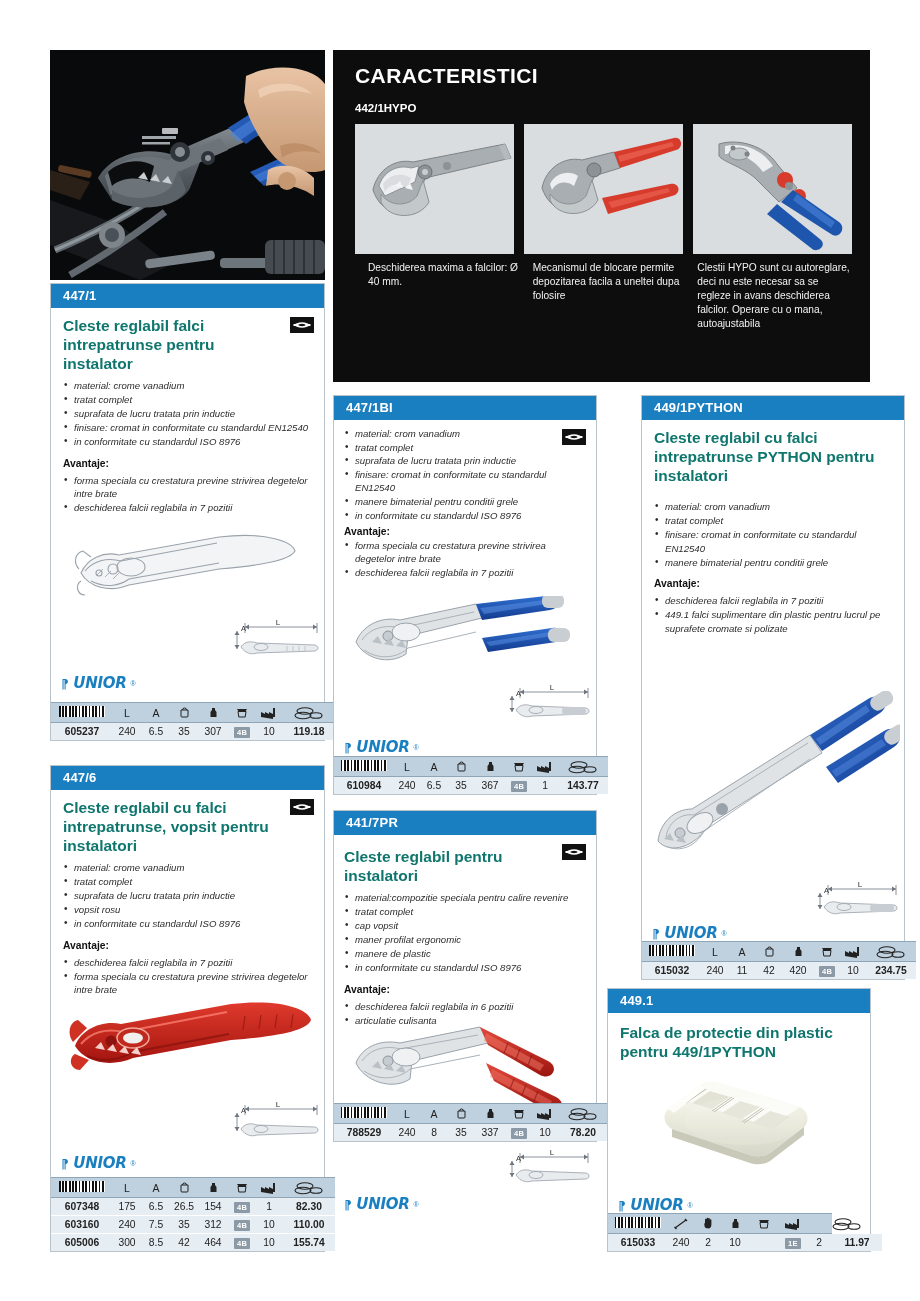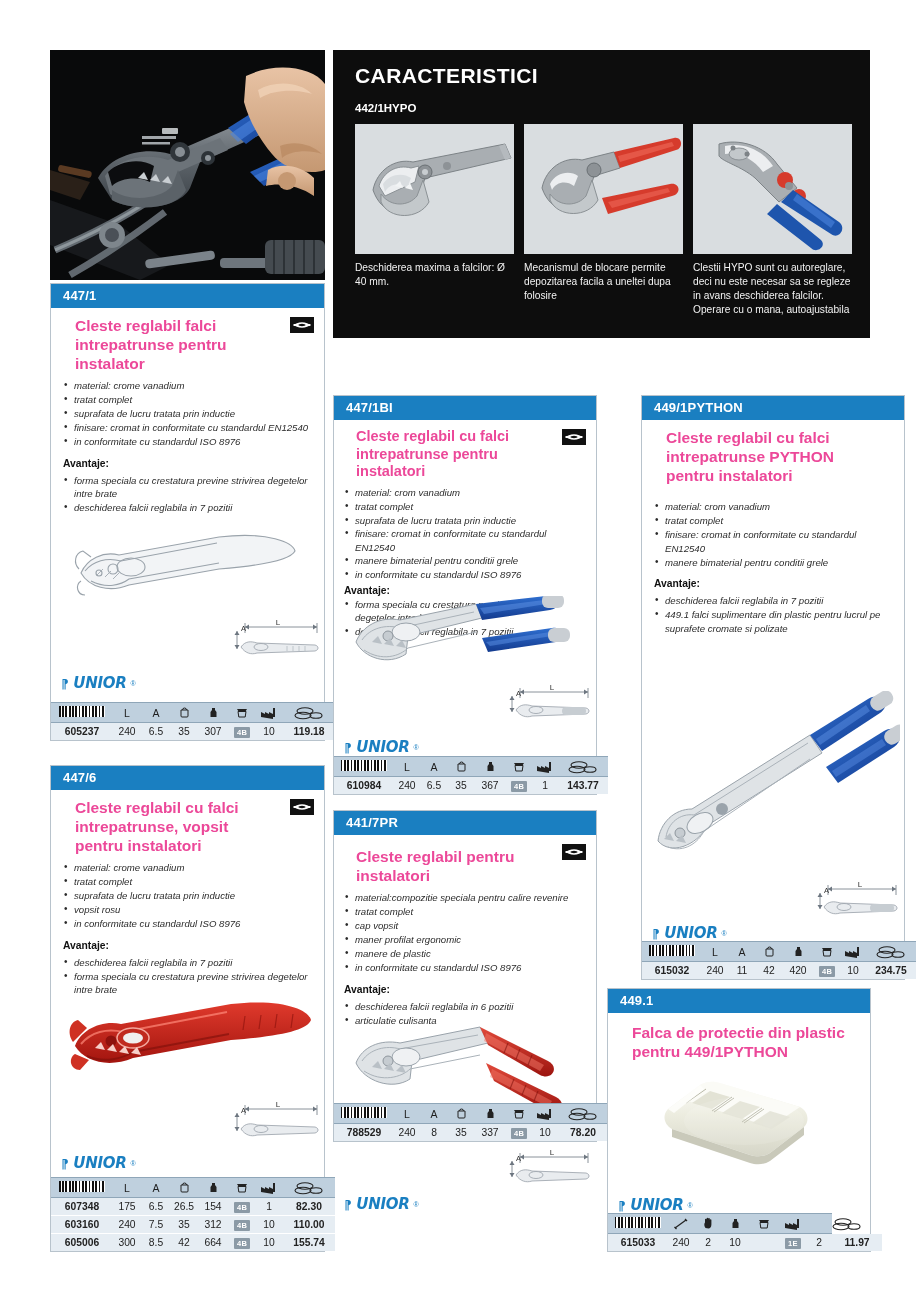--- a/index.html
+++ b/index.html
@@ -11,22 +11,22 @@
   .page{position:absolute;inset:0;}
 
   
   .card{position:absolute;background:#fff;border:1px solid #b8c3cc;box-sizing:border-box;}
   .card-head{
     background:#1a7fc1;color:#fff;font-weight:bold;font-size:13px;
     padding:4px 0 5px 12px;letter-spacing:.2px;
   }
   .card-body{padding:8px 10px 0 12px;position:relative;}
   .card-title{
-    font-size:15.5px;font-weight:bold;line-height:1.22;color:#ec4899;
-    margin:1px 0 5px 12px;padding-right:34px;
+    font-size:15.5px;font-weight:bold;line-height:1.22;color:#0f766e;
+    margin:1px 0 5px 0;padding-right:34px;
   }
   .card-title.small{font-size:14.5px;}
   ul.specs{list-style:none;margin:0;padding:0;}
   ul.specs li{
     font-style:italic;font-size:9.6px;line-height:1.42;color:#2b2b2b;
     padding-left:11px;position:relative;margin-bottom:.5px;
   }
   ul.specs li:before{content:"\2022";position:absolute;left:1px;top:-1px;font-style:normal;font-size:10px;color:#2b2b2b;}
   ul.specs.tight li{line-height:1.38;}
   .adv{font-size:10.3px;font-weight:bold;margin:9px 0 5px 0;color:#111;}
@@ -448,31 +448,31 @@
           <td><span class="pal">4B</span></td>
           <td>10</td>
           <td></td>
           <td class="price">110.00</td>
         </tr>
         <tr>
           <td class="code">605006</td>
           <td>300</td>
           <td>8.5</td>
           <td>42</td>
-          <td>664</td>
+          <td>464</td>
           <td><span class="pal">4B</span></td>
           <td>10</td>
           <td></td>
           <td class="price">155.74</td>
         </tr>
       </tbody>
     </table>
   </div>
 
-  <div class="char" style="left:333px;top:50px;width:537px;height:288px;">
+  <div class="char" style="left:333px;top:50px;width:537px;height:332px;">
     <div style="padding:14px 18px 0 22px;">
       <h1>CARACTERISTICI</h1>
       <div class="sub">442/1HYPO</div>
     </div>
     <div class="char-imgs" style="padding:10px 18px 0 22px;">
 
       <div class="char-img" style="width:160px;height:130px;">
         <svg width="160" height="130" viewBox="0 0 160 130">
           <rect width="160" height="130" fill="#d9dde0"></rect>
           <g fill="#a9aeb2" stroke="#7d8387" stroke-width="1">
@@ -516,38 +516,37 @@
             <circle cx="54" cy="30" r="2.5" fill="#7d8387"></circle>
           <circle cx="92" cy="56" r="8" fill="#d63b2c"></circle>
           <circle cx="106" cy="72" r="7" fill="#d63b2c"></circle>
           <path d="M100 66 L146 98 C154 104 146 116 138 110 L88 78 Z" fill="#1e55ad"></path>
           <path d="M104 70 L142 98 L138 104 L100 76 Z" fill="#4b83dd" opacity=".6"></path>
           <path d="M84 80 L128 116 C134 122 124 130 118 124 L74 90 Z" fill="#1e55ad"></path>
           <circle cx="96" cy="62" r="4" fill="#8d9296"></circle>
         </svg>
       </div>
     </div>
-    <div class="char-caps" style="padding:0 18px 0 22px;">
+    <div class="char-caps" style="padding:0 18px 0 22px;margin-left:13px;">
       <div class="char-cap" style="width:165px;">Deschiderea maxima a falcilor: Ø 40 mm.</div>
       <div class="char-cap" style="width:165px;">Mecanismul de blocare permite depozitarea facila a uneltei dupa folosire</div>
       <div class="char-cap" style="width:165px;">Clestii HYPO sunt cu autoreglare, deci nu este necesar sa se regleze in avans deschiderea falcilor. Operare cu o mana, autoajustabila</div>
     </div>
   </div>
 
   <div class="card" style="left:333px;top:395px;width:264px;height:400px;">
     <div class="card-head">447/1BI</div>
     <div class="card-body" style="padding:7px 8px 0 10px;">
       <div class="rev-icon">
         <svg width="24" height="16" viewBox="0 0 24 16">
             <rect width="24" height="16" fill="#111"></rect>
           <path d="M3 9 C7 4 17 4 21 9 L17 9 C14 6 10 6 7 9 Z" fill="#fff"></path>
           <path d="M21 7 C17 12 7 12 3 7 L7 7 C10 10 14 10 17 7 Z" fill="#fff"></path>
         </svg>
       </div>
-      <div class="card-title small">Cleste reglabil cu falci intrepatrunse pentru instalatori</div>
       <ul class="specs tight">
         <li>material: crom vanadium</li>
         <li>tratat complet</li>
         <li>suprafata de lucru tratata prin inductie</li>
         <li>finisare: cromat in conformitate cu standardul EN12540</li>
         <li>manere bimaterial pentru conditii grele</li>
         <li>in conformitate cu standardul ISO 8976</li>
       </ul>
       <div class="adv tight">Avantaje:</div>
       <ul class="specs tight">

